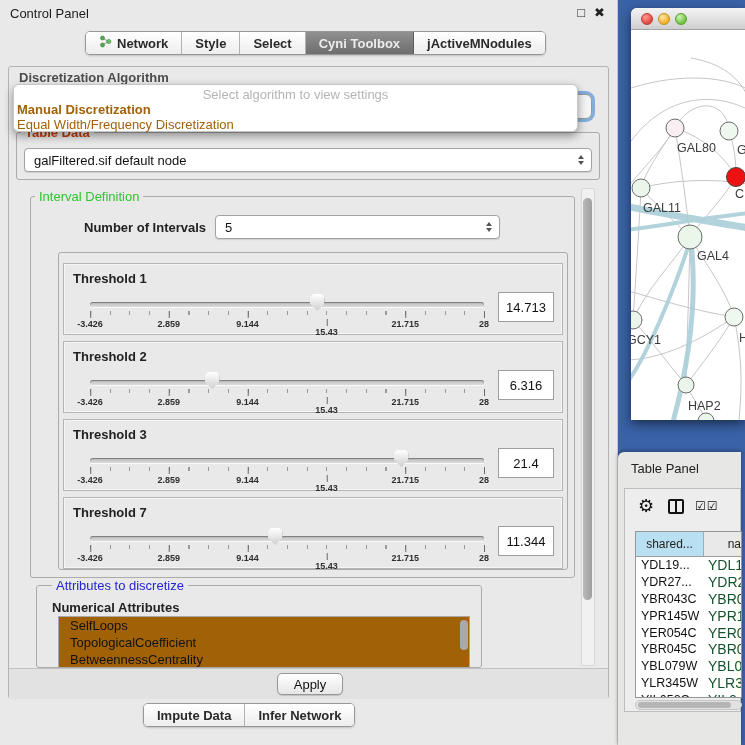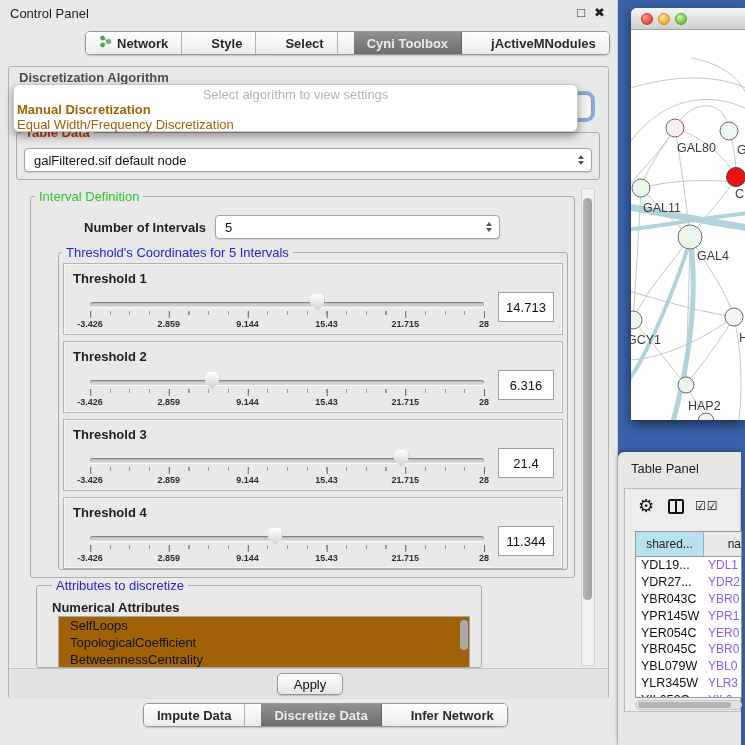--- a/index.html
+++ b/index.html
@@ -9,21 +9,21 @@
   
   .control-panel{position:absolute;left:0;top:0;width:618px;height:745px;background:#e9e9e9;border-right:1px solid #c9c9c9;}
   .titlebar{position:absolute;left:0;top:0;width:100%;height:26px;}
   .titlebar .ttl{position:absolute;left:10px;top:6px;font-size:13px;color:#1c1c1c;}
   .winbtn{position:absolute;top:5px;font-size:13px;font-weight:bold;color:#222;cursor:default;}
   .winbtn.float{right:32px;font-weight:normal;}
   .winbtn.close{right:12px;}
 
   
   .seg-tabs{position:absolute;display:flex;border:1px solid #979797;border-radius:5px;overflow:hidden;
-    background:linear-gradient(#fdfdfd,#ececec);box-shadow:0 1px 2px rgba(0,0,0,.18);height:24px;gap:16px;}
+    background:linear-gradient(#fdfdfd,#ececec);box-shadow:0 1px 2px rgba(0,0,0,.18);height:24px;}
   .seg{display:flex;align-items:center;gap:5px;padding:0 13px;font-size:13px;font-weight:bold;color:#2a2a2a;
     border-right:1px solid #b3b3b3;background:linear-gradient(#ffffff,#ededed);white-space:nowrap;}
   .seg:last-child{border-right:none;}
   .seg.selected{background:linear-gradient(#909090,#6e6e6e);color:#ececec;border-color:#5f5f5f;}
   .top-tabs{left:85px;top:31px;}
   .bottom-tabs{left:143px;top:703px;}
 
   
   .outer-group{position:absolute;left:8px;top:66px;width:601px;height:633px;border:1px solid #b3b3b3;border-radius:3px;}
   .group-title{position:absolute;font-size:13px;background:#e9e9e9;padding:0 4px;white-space:nowrap;}
@@ -75,21 +75,21 @@
     clip-path:polygon(22% 0,78% 0,100% 20%,100% 56%,50% 100%,0 56%,0 20%);
     filter:drop-shadow(0 0 1px rgba(0,0,0,.6));}
   .ticks{position:absolute;left:0;right:0;top:23px;height:4px;
     background:repeating-linear-gradient(90deg,#9a9a9a 0,#9a9a9a 1px,transparent 1px,transparent 5%);}
   .tick-labels{position:absolute;left:0;right:0;top:31px;height:12px;}
   .tick-labels span{position:absolute;top:0;transform:translateX(-50%);font-size:9px;font-weight:bold;color:#2e2e2e;white-space:nowrap;}
   .tick-labels span::before{content:"";position:absolute;left:50%;top:-8px;width:1px;height:7px;background:#6a6a6a;}
   .tick-labels span:nth-child(1){left:0;}
   .tick-labels span:nth-child(2){left:20%;}
   .tick-labels span:nth-child(3){left:40%;}
-  .tick-labels span:nth-child(4){left:60%;}
+  .tick-labels span:nth-child(4){left:60%;margin-top:8px;}
   .tick-labels span:nth-child(5){left:80%;}
   .tick-labels span:nth-child(6){left:100%;}
   .valbox{width:56px;height:30px;margin-top:4px;background:#fff;border:1px solid #9e9e9e;
     display:flex;align-items:center;justify-content:center;font-size:13px;color:#111;}
 
   
   .attr-group{position:absolute;left:36px;top:585px;width:446px;height:83px;border:1px solid #ababab;border-radius:3px;overflow:hidden;}
   .attr-title{left:52px;top:578px;color:#2424d6;}
   .attr-subtitle{position:absolute;left:52px;top:600px;font-weight:bold;}
   .attr-list{position:absolute;left:58px;top:616px;width:412px;height:52px;background:#a16207;border:1px solid #a8a8a8;overflow:hidden;}
@@ -124,21 +124,21 @@
   .cols-ic::after{content:"";position:absolute;left:5px;top:0;width:2px;height:11px;background:#111;}
   .checks-ic{position:absolute;left:70px;top:10px;font-size:12px;letter-spacing:1px;color:#111;}
   .tp-table{position:absolute;left:10px;top:42px;width:107px;height:167px;background:#fff;border:1px solid #979797;overflow:hidden;}
   .tp-header{display:flex;height:25px;border-bottom:1px solid #9c9c9c;}
   .th1{width:68px;background:#b9e0f1;border-right:1px solid #8ab4c8;display:flex;align-items:center;justify-content:center;
     font-size:12px;color:#222;overflow:hidden;white-space:nowrap;}
   .th2{flex:1;background:#e9e9e9;display:flex;align-items:center;justify-content:flex-end;font-size:12px;color:#222;
     overflow:hidden;white-space:nowrap;}
   .tp-row{display:flex;height:16.8px;align-items:center;}
   .tc1{width:68px;padding-left:5px;font-size:12.5px;color:#111;white-space:nowrap;overflow:hidden;}
-  .tc2{flex:1;padding-left:4px;font-size:12px;color:#8b5cf6;white-space:nowrap;overflow:hidden;}
+  .tc2{flex:1;padding-left:4px;font-size:14px;color:#14532d;white-space:nowrap;overflow:hidden;}
   .hscroll{position:absolute;left:10px;top:211px;width:107px;height:10px;background:#e2e2e2;border:1px solid #c6c6c6;border-radius:5px;}
   .hthumb{position:absolute;left:2px;top:1px;width:93px;height:6px;border-radius:3px;background:#b5b5b5;}
 
   svg text{font-family:"Liberation Sans","DejaVu Sans",sans-serif;}
 </style>
 </head>
 <body>
 
 <div class="root">
 
@@ -267,41 +267,40 @@
                 <span style="">15.43</span>
                 <span style="">21.715</span>
                 <span style="">28</span>
               </div>
           </div>
           <div class="valbox">21.4</div>
         </div>
       </div>
 
       <div class="thr-panel" style="top:244px;">
-        <div class="thr-label">Threshold 4</div>
+        <div class="thr-label">Threshold 7</div>
         <div class="thr-row">
           <div class="slider">
             <div class="track"></div>
             <div class="knob" style="left: 46.9993%;"></div>
             <div class="ticks"></div>
             <div class="tick-labels">
 
             <span style="">-3.426</span>
                 <span style="">2.859</span>
                 <span style="">9.144</span>
                 <span style="">15.43</span>
                 <span style="">21.715</span>
                 <span style="">28</span>
               </div>
           </div>
           <div class="valbox">11.344</div>
         </div>
       </div>
     </div>
-    <span class="group-title coords-title">Threshold's Coordinates for 5 Intervals</span>
 
     <div class="attr-group"></div>
     <span class="group-title attr-title">Attributes to discretize</span>
     <span class="attr-subtitle">Numerical Attributes</span>
     <div class="attr-list">
 
     <div class="attr-item" style="">SelfLoops</div>
         <div class="attr-item" style="">TopologicalCoefficient</div>
         <div class="attr-item" style="">BetweennessCentrality</div>
       </div>
@@ -310,23 +309,20 @@
     <div class="vtrack"></div>
     <div class="vthumb"></div>
 
     <div class="apply-bar">
       <div class="apply-btn">Apply</div>
     </div>
 
     <div class="seg-tabs bottom-tabs">
       <div class="seg">
         <span>Impute Data</span>
-      </div>
-      <div class="seg selected">
-        <span>Discretize Data</span>
       </div>
       <div class="seg">
         <span>Infer Network</span>
       </div>
     </div>
   </section>
 
   <section class="desktop">
 
     <div class="net-window">

